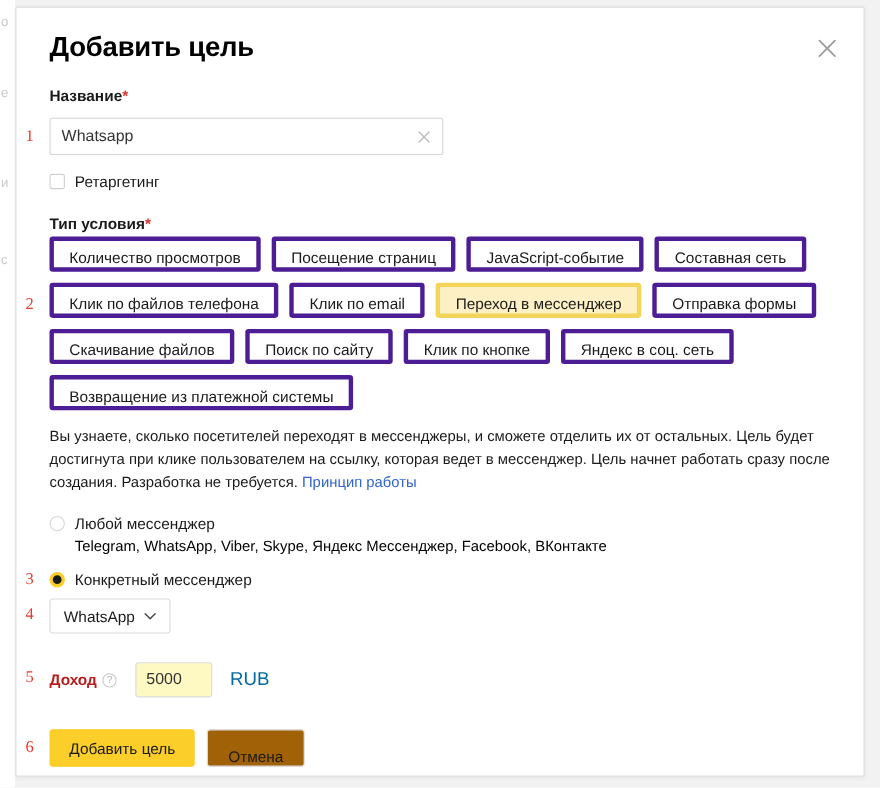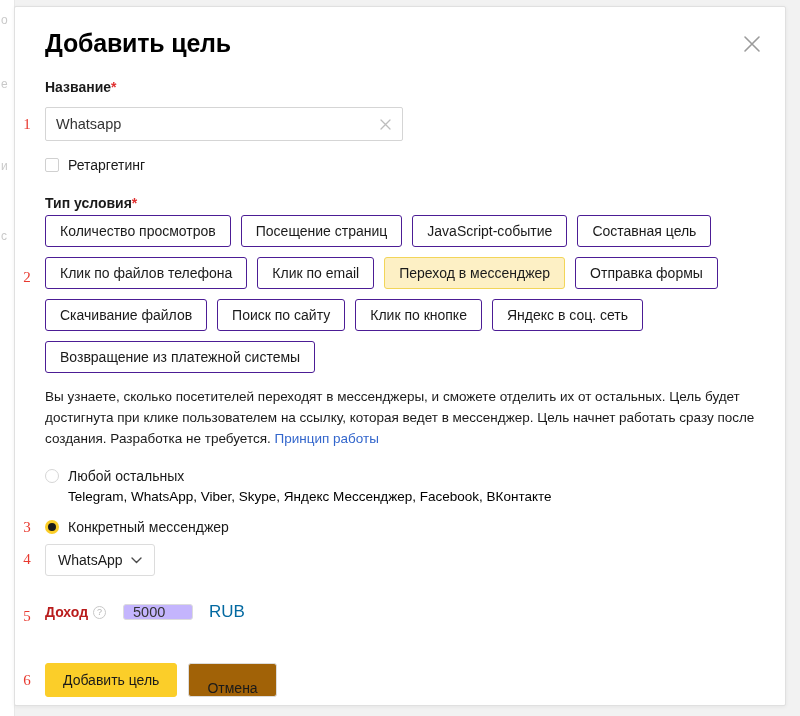--- a/index.html
+++ b/index.html
@@ -162,21 +162,21 @@
   }
   .chip-row {
     display: flex;
     gap: 10px;
     margin-bottom: 10px;
   }
   .chip {
     height: 32px;
     line-height: 30px;
     padding: 0 14px;
-    border: 1px solid #4c1d95;
+    border: 4px solid #4c1d95;
     border-radius: 3px;
     background: #ffffff;
     font-size: 14px;
     color: #1a1a1a;
     cursor: pointer;
     white-space: nowrap;
     box-sizing: border-box;
   }
   .chip.selected {
     background: #fdf0c5;
@@ -277,25 +277,25 @@
     font-size: 9px;
     line-height: 11px;
     text-align: center;
     margin-left: 5px;
     cursor: pointer;
     font-family: "Liberation Sans", sans-serif;
     box-sizing: border-box;
   }
   .income-input {
     width: 70px;
-    height: 16px;
+    height: 32px;
     margin-left: 17px;
     border: 1px solid #dcdcdc;
     border-radius: 3px;
-    background: #c4b5fd;
+    background: #fef9c3;
     font-family: "Liberation Sans", sans-serif;
     font-size: 14.5px;
     color: #333;
     padding: 0 9px;
     box-sizing: border-box;
     outline: none;
   }
   .currency {
     margin-left: 16px;
     font-size: 17px;
@@ -382,21 +382,21 @@
 
     <div class="field-label" style="top:188px;">
       <span>Тип условия</span><span class="req">*</span>
     </div>
 
     <div class="chips">
       <div class="chip-row">
         <button class="chip">Количество просмотров</button>
         <button class="chip">Посещение страниц</button>
         <button class="chip">JavaScript-событие</button>
-        <button class="chip">Составная цель</button>
+        <button class="chip">Составная сеть</button>
       </div>
       <div class="chip-row">
         <button class="chip">Клик по файлов телефона</button>
         <button class="chip">Клик по email</button>
         <button class="chip selected">Переход в мессенджер</button>
         <button class="chip">Отправка формы</button>
       </div>
       <div class="chip-row">
         <button class="chip">Скачивание файлов</button>
         <button class="chip">Поиск по сайту</button>
@@ -407,21 +407,21 @@
         <button class="chip">Возвращение из платежной системы</button>
       </div>
     </div>
 
     <div class="desc">
       <span>Вы узнаете, сколько посетителей переходят в мессенджеры, и сможете отделить их от остальных. Цель будет достигнута при клике пользователем на ссылку, которая ведет в мессенджер. Цель начнет работать сразу после создания. Разработка не требуется. </span><a href="#">Принцип работы</a>
     </div>
 
     <div class="radio-row" style="top:461px;">
       <span class="radio"></span>
-      <span class="radio-label">Любой остальных</span>
+      <span class="radio-label">Любой мессенджер</span>
     </div>
     <div class="messenger-list">Telegram, WhatsApp, Viber, Skype, Яндекс Мессенджер, Facebook, ВКонтакте</div>
 
     <div class="radio-row" style="top:512px;">
       <span class="radio on"></span>
       <span class="radio-label">Конкретный мессенджер</span>
     </div>
 
     <div class="select">
       <span>WhatsApp</span>

